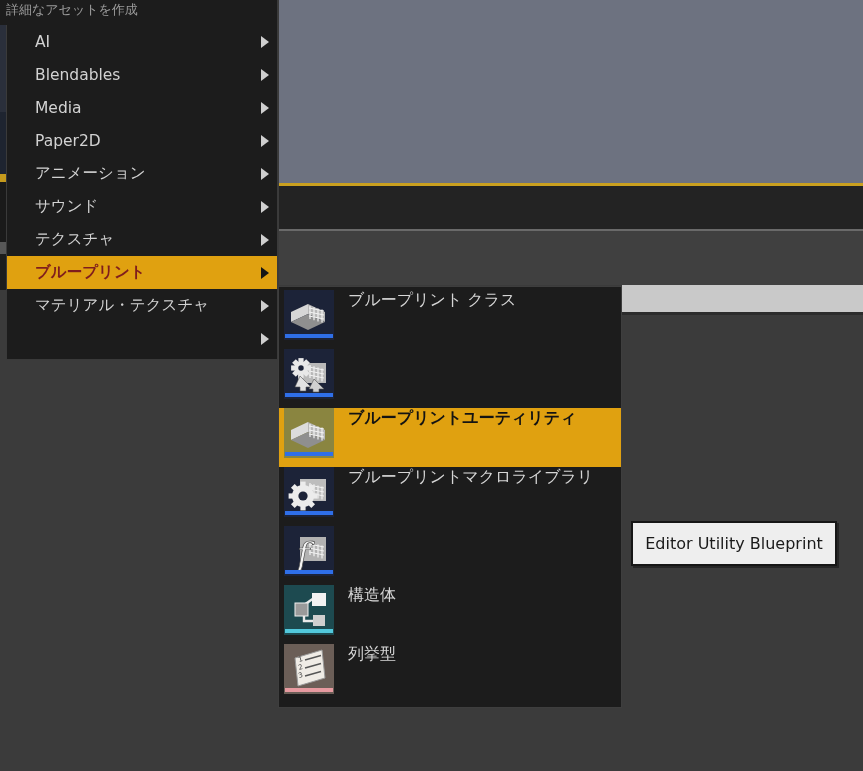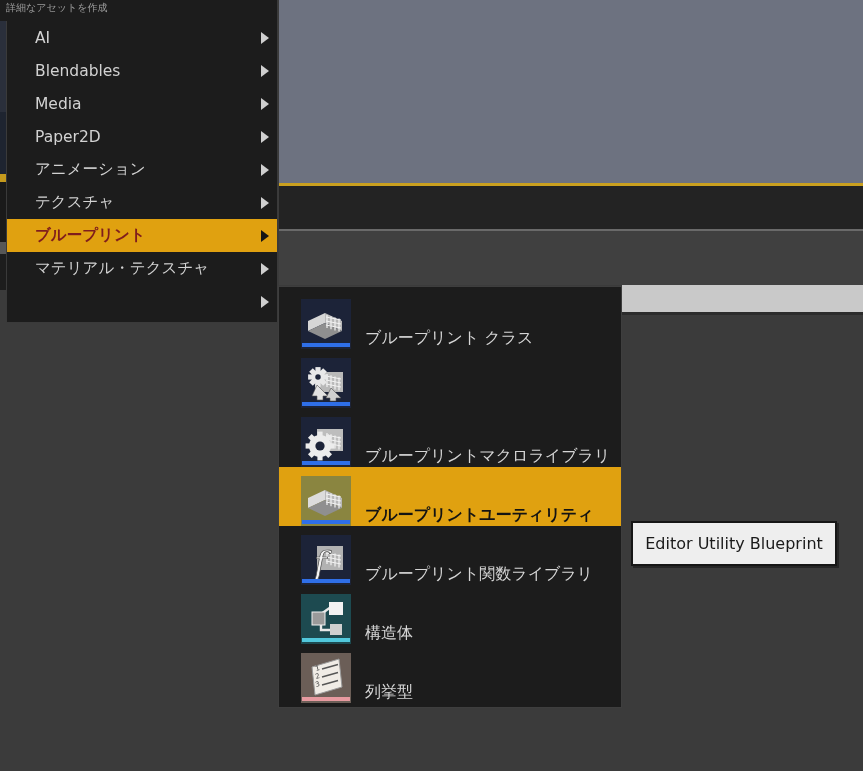--- a/index.html
+++ b/index.html
@@ -71,21 +71,21 @@
     position: absolute;
     left: 6px; top: 0; width: 272px;
     background: #1c1c1c;
     border: 1px solid #3a3a3a;
     border-top: none;
     box-sizing: border-box;
     padding-bottom: 4px;
   }
   .menu-heading {
     color: #9c9c9c;
-    font-size: 10px;
+    font-size: 13px;
     padding: 1px 0 6px 6px;
     margin-left: -6px;
     white-space: nowrap;
     background: #1c1c1c;
     position: relative;
     left: -1px;
     width: 272px;
     box-sizing: border-box;
   }
   .menu-row {
@@ -119,23 +119,23 @@
     position: absolute;
     left: 278px; top: 286px;
     width: 344px;
     background: #1c1c1c;
     border: 1px solid #3e3e3e;
     box-sizing: border-box;
     padding: 3px 0 4px 0;
   }
   .sub-row {
     display: flex;
-    align-items: flex-end;
+    align-items: flex-start;
     height: 59px;
-    padding-left: 22px;
+    padding-left: 5px;
     color: #d6d6d6;
     font-size: 16px;
     white-space: nowrap;
     box-sizing: border-box;
   }
   .sub-row.selected {
     background: #e0a110;
     color: #131313;
     font-weight: bold;
   }
@@ -212,20 +212,24 @@
         <div class="menu-row">
           <span>Media</span>
           <span class="arrow"></span>
         </div>
         <div class="menu-row">
           <span>Paper2D</span>
           <span class="arrow"></span>
         </div>
         <div class="menu-row">
           <span>アニメーション</span>
+          <span class="arrow"></span>
+        </div>
+        <div class="menu-row">
+          <span>サウンド</span>
           <span class="arrow"></span>
         </div>
         <div class="menu-row">
           <span>テクスチャ</span>
           <span class="arrow"></span>
         </div>
         <div class="menu-row selected">
           <span>ブループリント</span>
           <span class="arrow"></span>
         </div>
@@ -279,20 +283,38 @@
               <rect x="14.4" y="9.1" width="5.2" height="6.8" fill="#e8e8e8" transform="rotate(270 17 19)"></rect>
               <rect x="14.4" y="9.1" width="5.2" height="6.8" fill="#e8e8e8" transform="rotate(315 17 19)"></rect>
               <circle cx="17" cy="19" r="6.5" fill="#e8e8e8"></circle>
               <circle cx="17" cy="19" r="2.73" fill="#1c2338"></circle>
               <path d="M16 27 L27 38 L22 38 L22 42 L16 42 L16 38 L11 38 Z" fill="#e2e2e2" stroke="#555" stroke-width="0.6"></path>
               <path d="M30 30 L40 40 L35 40 L35 43 L29 43 L29 40 L25 40 Z" fill="#d0d0d0" stroke="#555" stroke-width="0.6"></path>
             </svg>
             <span class="ico-bar"></span>
           </span>
         </div>
+        <div class="sub-row selected">
+          <span class="ico olive">
+            <svg width="50" height="50">
+              <path d="M7 32 L24 24 L24 14 L7 22 Z" fill="#dcdcdc"></path>
+              <path d="M24 14 L24 24 L41 32 L41 22 Z" fill="#b8b8b8"></path>
+              <path d="M7 32 L24 24 L41 32 L24 40 Z" fill="#8f8f8f"></path>
+              <path d="M26 16 L26 29" stroke="#f2f2f2" stroke-width="1.2" fill="none"></path>
+              <path d="M30 17.2 L30 30.2" stroke="#f2f2f2" stroke-width="1.2" fill="none"></path>
+              <path d="M34 18.4 L34 31.4" stroke="#f2f2f2" stroke-width="1.2" fill="none"></path>
+              <path d="M38 19.6 L38 32.6" stroke="#f2f2f2" stroke-width="1.2" fill="none"></path>
+              <path d="M25 18 L40 21" stroke="#f2f2f2" stroke-width="1" fill="none"></path>
+              <path d="M25 22 L40 25" stroke="#f2f2f2" stroke-width="1" fill="none"></path>
+              <path d="M25 26 L40 29" stroke="#f2f2f2" stroke-width="1" fill="none"></path>
+            </svg>
+            <span class="ico-bar"></span>
+          </span>
+          <span class="sub-label">ブループリントユーティリティ</span>
+        </div>
         <div class="sub-row">
           <span class="ico">
             <svg width="50" height="50">
               <path d="M16 12 L42 12 L42 34 L16 34 Z" fill="#bdbdbd"></path>
               <path d="M26 16 L26 29" stroke="#f2f2f2" stroke-width="1.2" fill="none"></path>
               <path d="M30 17.2 L30 30.2" stroke="#f2f2f2" stroke-width="1.2" fill="none"></path>
               <path d="M34 18.4 L34 31.4" stroke="#f2f2f2" stroke-width="1.2" fill="none"></path>
               <path d="M38 19.6 L38 32.6" stroke="#f2f2f2" stroke-width="1.2" fill="none"></path>
               <path d="M25 18 L40 21" stroke="#f2f2f2" stroke-width="1" fill="none"></path>
               <path d="M25 22 L40 25" stroke="#f2f2f2" stroke-width="1" fill="none"></path>
@@ -305,54 +327,35 @@
               <rect x="16.4" y="14.6" width="5.2" height="6.8" fill="#ececec" transform="rotate(225 19 29)"></rect>
               <rect x="16.4" y="14.6" width="5.2" height="6.8" fill="#ececec" transform="rotate(270 19 29)"></rect>
               <rect x="16.4" y="14.6" width="5.2" height="6.8" fill="#ececec" transform="rotate(315 19 29)"></rect>
               <circle cx="19" cy="29" r="11" fill="#ececec"></circle>
               <circle cx="19" cy="29" r="4.62" fill="#1c2338"></circle>
             </svg>
             <span class="ico-bar"></span>
           </span>
           <span class="sub-label">ブループリントマクロライブラリ</span>
         </div>
-        <div class="sub-row selected">
-          <span class="ico olive">
-            <svg width="50" height="50">
-              <path d="M7 32 L24 24 L24 14 L7 22 Z" fill="#dcdcdc"></path>
-              <path d="M24 14 L24 24 L41 32 L41 22 Z" fill="#b8b8b8"></path>
-              <path d="M7 32 L24 24 L41 32 L24 40 Z" fill="#8f8f8f"></path>
-              <path d="M26 16 L26 29" stroke="#f2f2f2" stroke-width="1.2" fill="none"></path>
-              <path d="M30 17.2 L30 30.2" stroke="#f2f2f2" stroke-width="1.2" fill="none"></path>
-              <path d="M34 18.4 L34 31.4" stroke="#f2f2f2" stroke-width="1.2" fill="none"></path>
-              <path d="M38 19.6 L38 32.6" stroke="#f2f2f2" stroke-width="1.2" fill="none"></path>
-              <path d="M25 18 L40 21" stroke="#f2f2f2" stroke-width="1" fill="none"></path>
-              <path d="M25 22 L40 25" stroke="#f2f2f2" stroke-width="1" fill="none"></path>
-              <path d="M25 26 L40 29" stroke="#f2f2f2" stroke-width="1" fill="none"></path>
-            </svg>
-            <span class="ico-bar"></span>
-          </span>
-          <span class="sub-label">ブループリントユーティリティ</span>
-        </div>
         <div class="sub-row">
           <span class="ico">
             <svg width="50" height="50">
               <path d="M16 11 L42 11 L42 35 L16 35 Z" fill="#b2b2b2"></path>
               <path d="M26 16 L26 29" stroke="#f2f2f2" stroke-width="1.2" fill="none"></path>
               <path d="M30 17.2 L30 30.2" stroke="#f2f2f2" stroke-width="1.2" fill="none"></path>
               <path d="M34 18.4 L34 31.4" stroke="#f2f2f2" stroke-width="1.2" fill="none"></path>
               <path d="M38 19.6 L38 32.6" stroke="#f2f2f2" stroke-width="1.2" fill="none"></path>
               <path d="M25 18 L40 21" stroke="#f2f2f2" stroke-width="1" fill="none"></path>
               <path d="M25 22 L40 25" stroke="#f2f2f2" stroke-width="1" fill="none"></path>
               <path d="M25 26 L40 29" stroke="#f2f2f2" stroke-width="1" fill="none"></path>
               <text x="13" y="40" font-family="DejaVu Serif, serif" font-style="italic" font-size="34" fill="#f4f4f4" stroke="#4a4a4a" stroke-width="0.7">f</text>
             </svg>
             <span class="ico-bar"></span>
           </span>
-          <span class="sub-label">ブループリント関数ライブラリ</span>
         </div>
         <div class="sub-row">
           <span class="ico teal">
             <svg width="50" height="50">
               <path d="M20 20 L30 13" stroke="#e9e9e9" stroke-width="2.4" fill="none"></path>
               <path d="M20 26 L20 36 L30 36" stroke="#e9e9e9" stroke-width="2.4" fill="none"></path>
               <rect x="11" y="18" width="13" height="13" fill="#9a9a9a" stroke="#f0f0f0" stroke-width="1"></rect>
               <rect x="28" y="8" width="14" height="13" fill="#f2f2f2"></rect>
               <rect x="29" y="30" width="12" height="11" fill="#cfcfcf"></rect>
             </svg>

